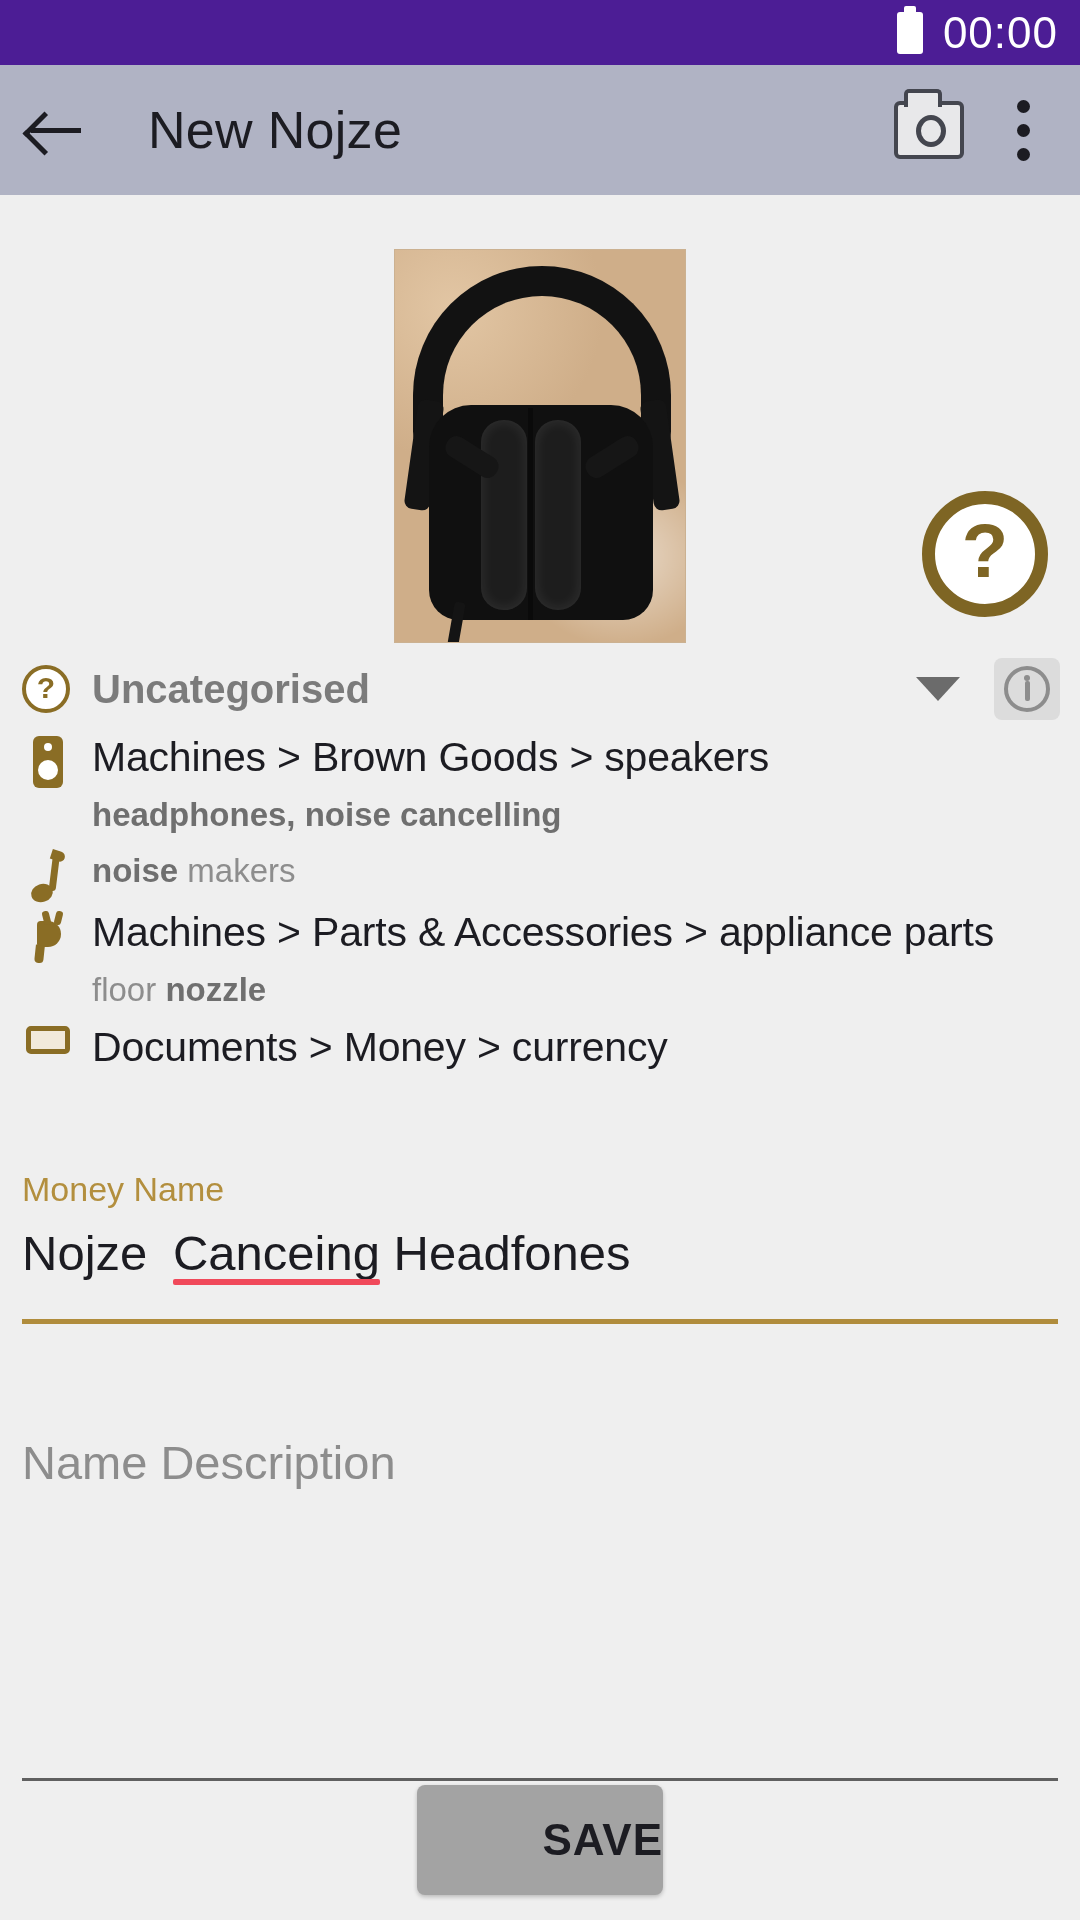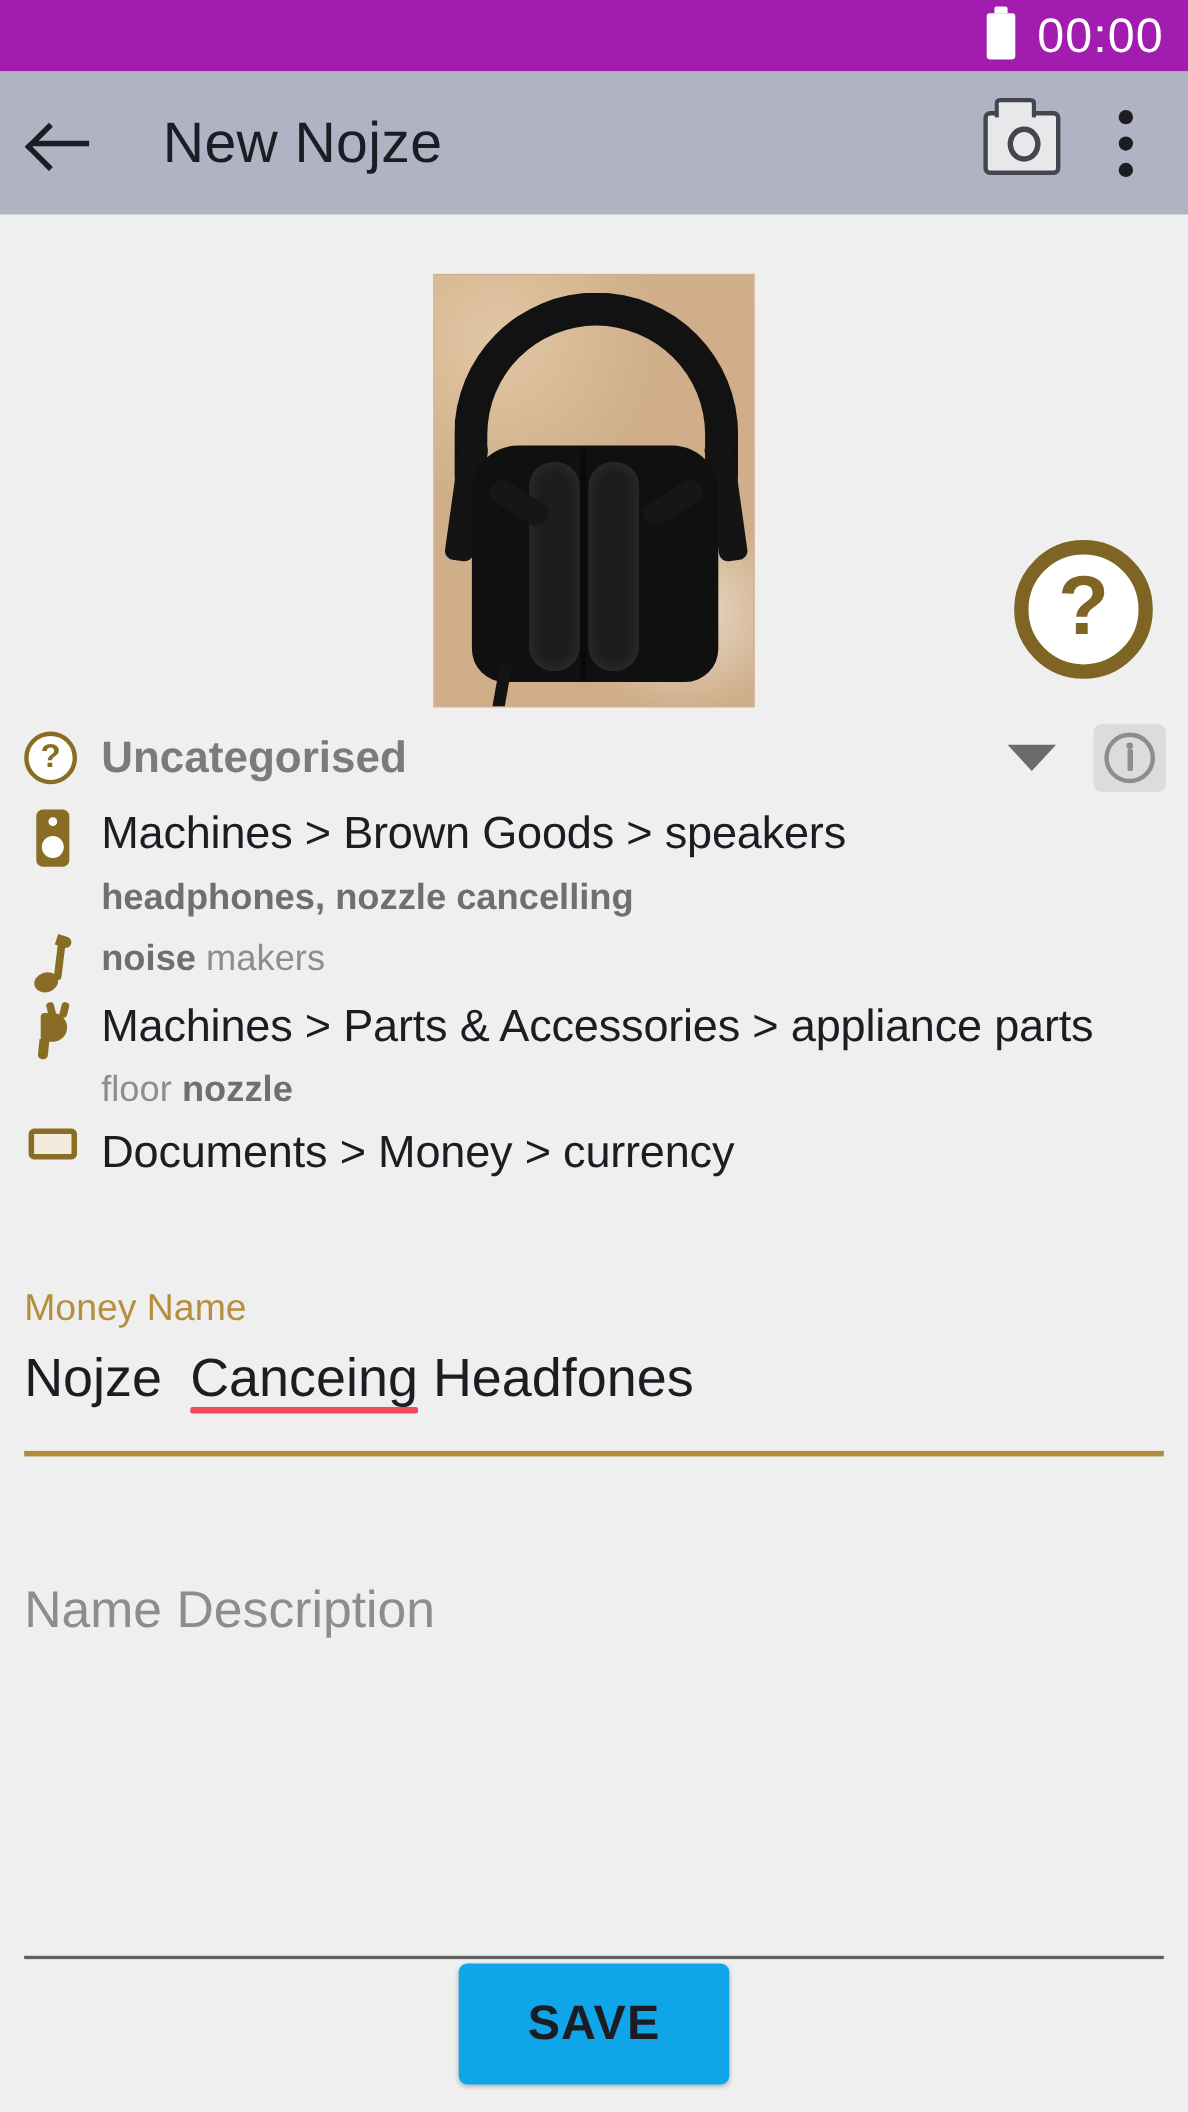--- a/index.html
+++ b/index.html
@@ -7,21 +7,21 @@
     width:1080px; height:1920px;
     background:#efefef;
     font-family:"Liberation Sans", sans-serif;
     overflow:hidden;
   }
   #app { position:relative; width:1080px; height:1920px; background:#efefef; }
 
   
   .statusbar{
     position:absolute; top:0; left:0; width:1080px; height:65px;
-    background:#a21caf; display:flex; align-items:center; justify-content:flex-end;
+    background:#4c1d95; display:flex; align-items:center; justify-content:flex-end;
     padding-right:22px;
   }
   .battery{ position:relative; width:26px; height:42px; background:#fff;
             border-radius:3px; margin-right:20px; }
   .battery::before{ content:""; position:absolute; top:-6px; left:7px;
             width:12px; height:6px; background:#fff; border-radius:2px 2px 0 0; }
   .clock{ color:#fff; font-size:44px; font-weight:400; letter-spacing:1px;
           line-height:1; }
 
   
@@ -189,23 +189,23 @@
      height:5px; background:#b08c3c; }
 
   
   .desc-placeholder{ position:absolute; left:22px; top:1435px; font-size:47px;
      color:#8d8d8d; }
   .desc-underline{ position:absolute; left:22px; top:1778px; width:1036px;
      height:3px; background:#606060; }
 
   
   .save-btn{ position:absolute; left:417px; top:1785px; width:246px;
-     height:110px; background:#0ea5e9; border-radius:8px; border:none;
+     height:110px; background:#a3a3a3; border-radius:8px; border:none;
      box-shadow:0 2px 4px rgba(0,0,0,0.22);
-     display:flex; align-items:center; justify-content:center; }
+     display:flex; align-items:center; justify-content:flex-end; }
   .save-btn span{ font-size:44px; color:#1c1c22; font-weight:700;
      letter-spacing:1px; }
 </style>
 </head>
 <body>
 
 <div id="app">
 
   <div class="statusbar">
     <div class="battery"></div>
@@ -261,21 +261,21 @@
   </div>
 
   <div class="suggestions">
 
     <div class="sug">
       <div class="sug-ico">
         <div class="ico-speaker"></div>
       </div>
       <div class="sug-body">
         <div class="sug-path">Machines &gt; Brown Goods &gt; speakers</div>
-        <div class="sug-kw"><span></span><b>headphones, nozzle cancelling</b><span></span></div>
+        <div class="sug-kw"><span></span><b>headphones, noise cancelling</b><span></span></div>
       </div>
     </div>
 
     <div class="sug">
       <div class="sug-ico">
         <div class="ico-note">
             <i></i>
           </div>
       </div>
       <div class="sug-body">

